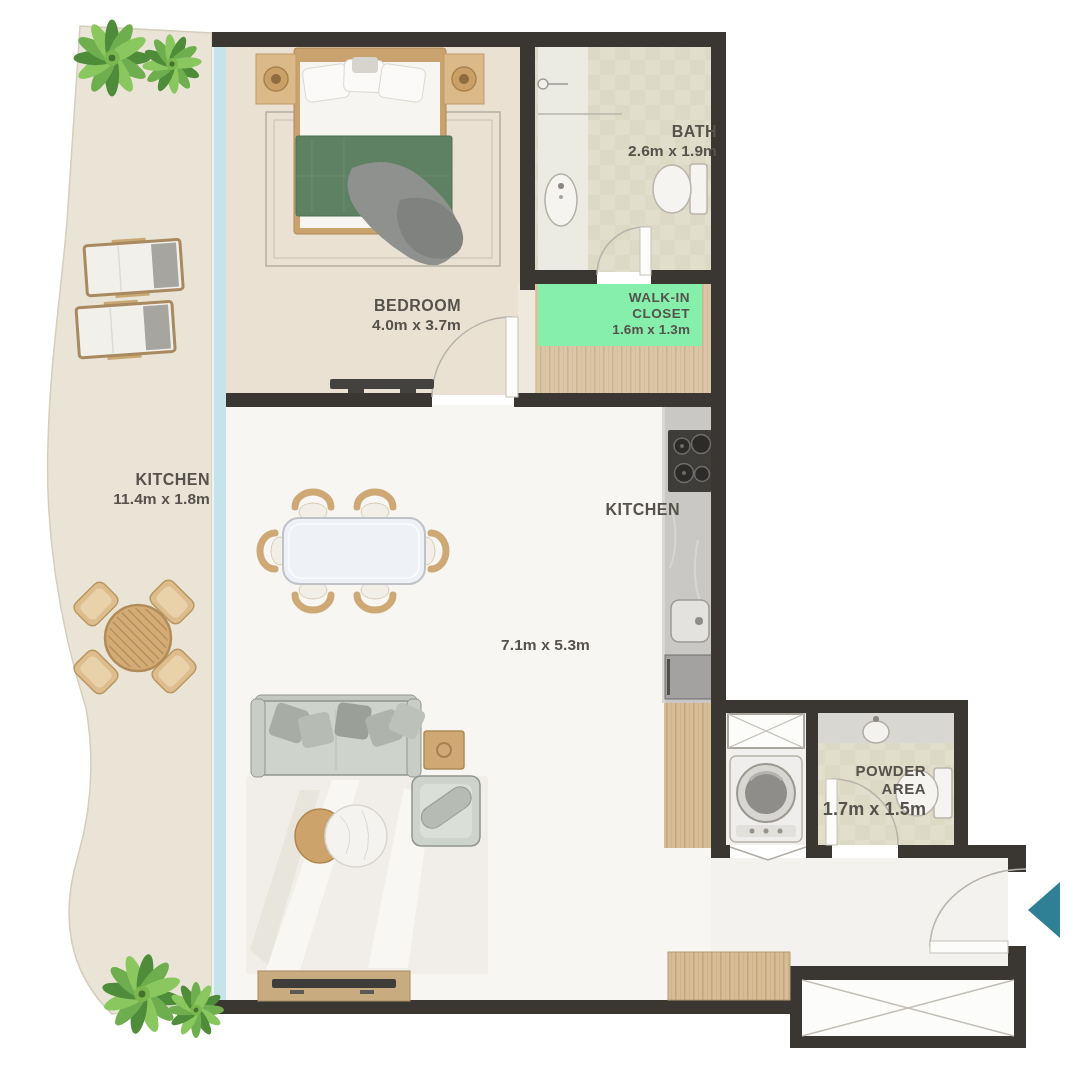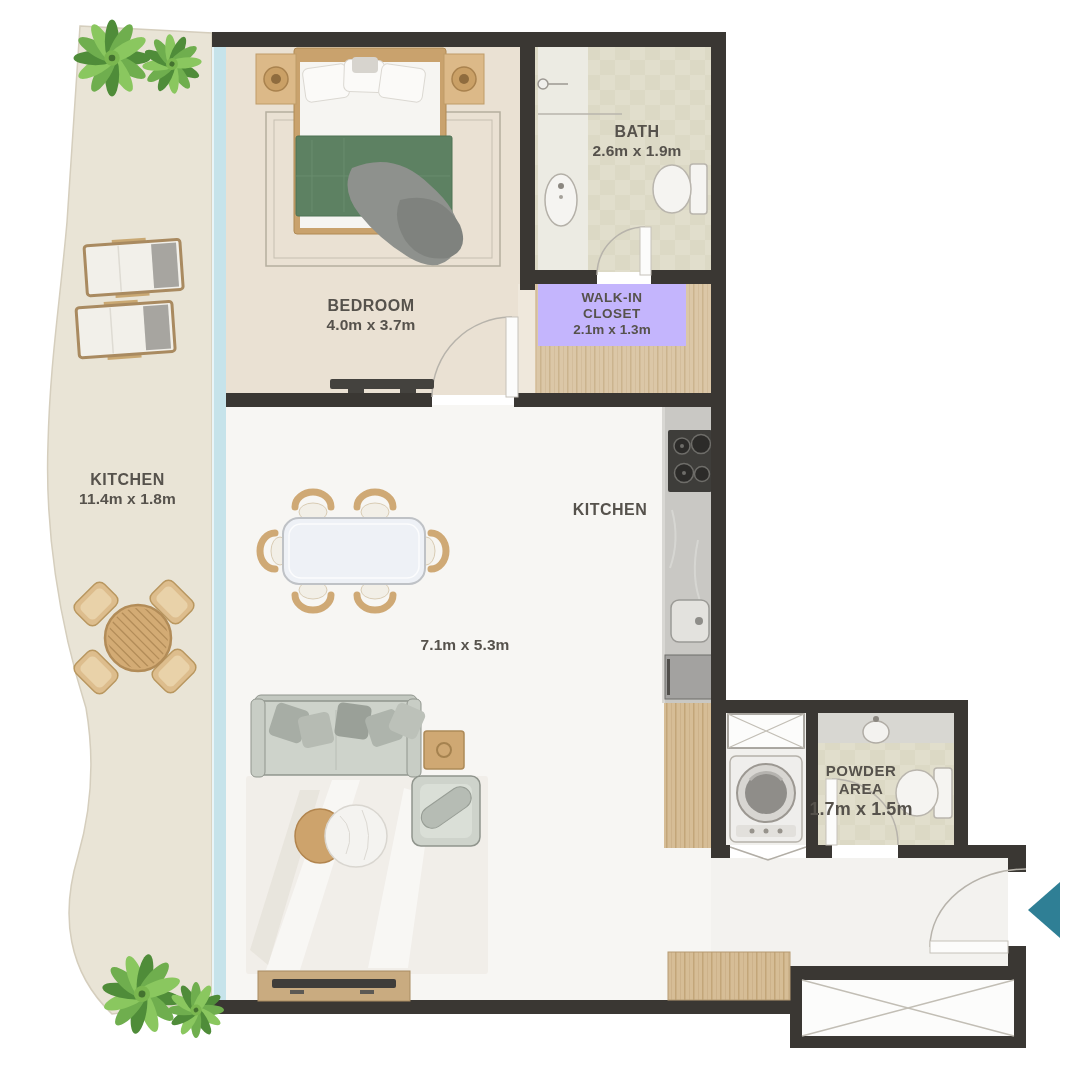--- a/index.html
+++ b/index.html
@@ -1,23 +1,23 @@
 <!DOCTYPE html>
 <html><head>
 <meta charset="utf-8">
 <style>
   html,body{margin:0;padding:0;background:#ffffff;}
   .plan{position:relative;width:1085px;height:1080px;background:#ffffff;overflow:hidden;
         font-family:"Liberation Sans",sans-serif;}
   .plan-svg{position:absolute;left:0;top:0;}
-  .label{position:absolute;text-align:center;color:#56524c;font-weight:700;
+  .label{position:absolute;text-align:right;color:#56524c;font-weight:700;
          letter-spacing:.5px;line-height:1.22;font-size:16px;}
   .label .room-name{display:block;}
   .label .dims{display:block;font-size:15.5px;letter-spacing:.1px;}
-  .closet-label{background:#c4b5fd;font-size:13.5px;line-height:1.2;padding:6px 4px 7px;}
+  .closet-label{background:#86efac;font-size:13.5px;line-height:1.2;padding:6px 12px 7px;}
   .closet-label .dims{font-size:13.5px;}
   .powder-label{font-size:15px;}
   .powder-label .dims{font-size:18px;}
 </style>
 </head>
 <body>
 
 <div class="plan">
 
 <svg class="plan-svg" width="1085" height="1080" viewBox="0 0 1085 1080">
@@ -340,21 +340,21 @@
 </div>
 
 <div class="label" style="left:557px;top:122px;width:160px;">
   <span class="room-name">BATH</span>
   <span class="dims">2.6m x 1.9m</span>
 </div>
 
 <div class="label closet-label" style="left:538px;top:284px;width:140px;">
   <span class="room-name">WALK-IN</span>
   <span class="room-name">CLOSET</span>
-  <span class="dims">2.1m x 1.3m</span>
+  <span class="dims">1.6m x 1.3m</span>
 </div>
 
 <div class="label" style="left:540px;top:500px;width:140px;">
   <span class="room-name">KITCHEN</span>
 </div>
 
 <div class="label" style="left:340px;top:636px;width:250px;">
   <span class="dims">7.1m x 5.3m</span>
 </div>
 

